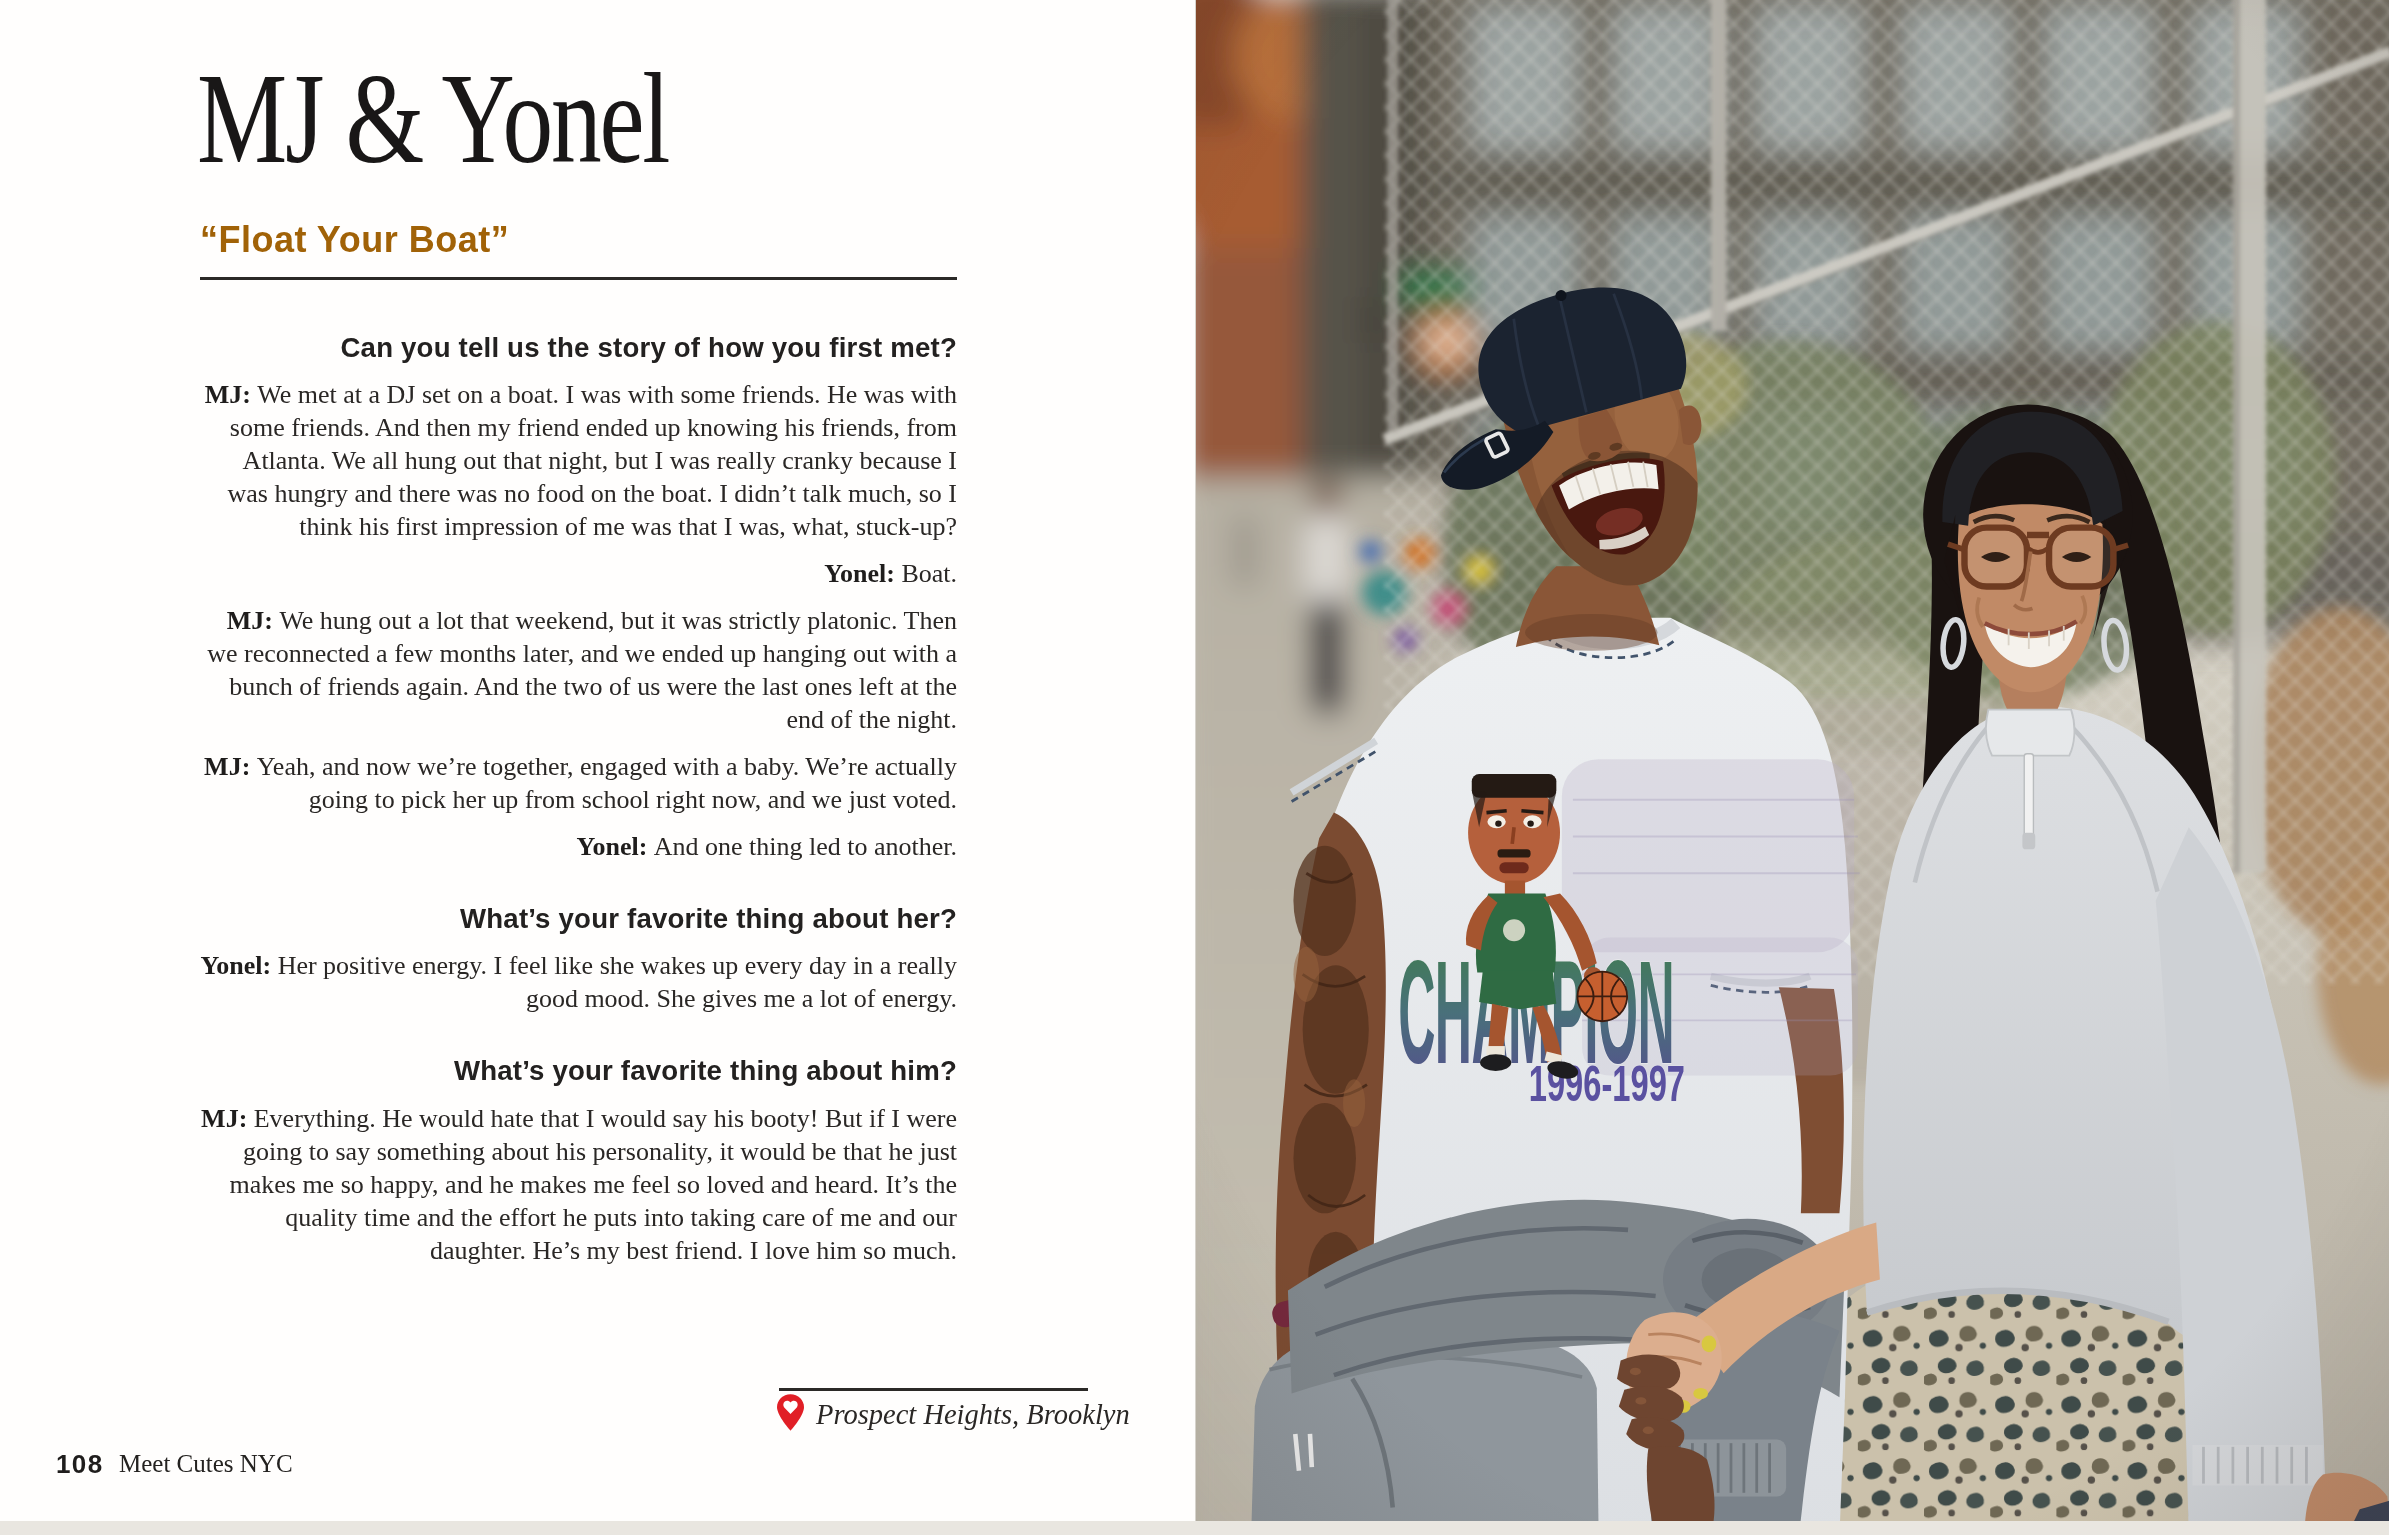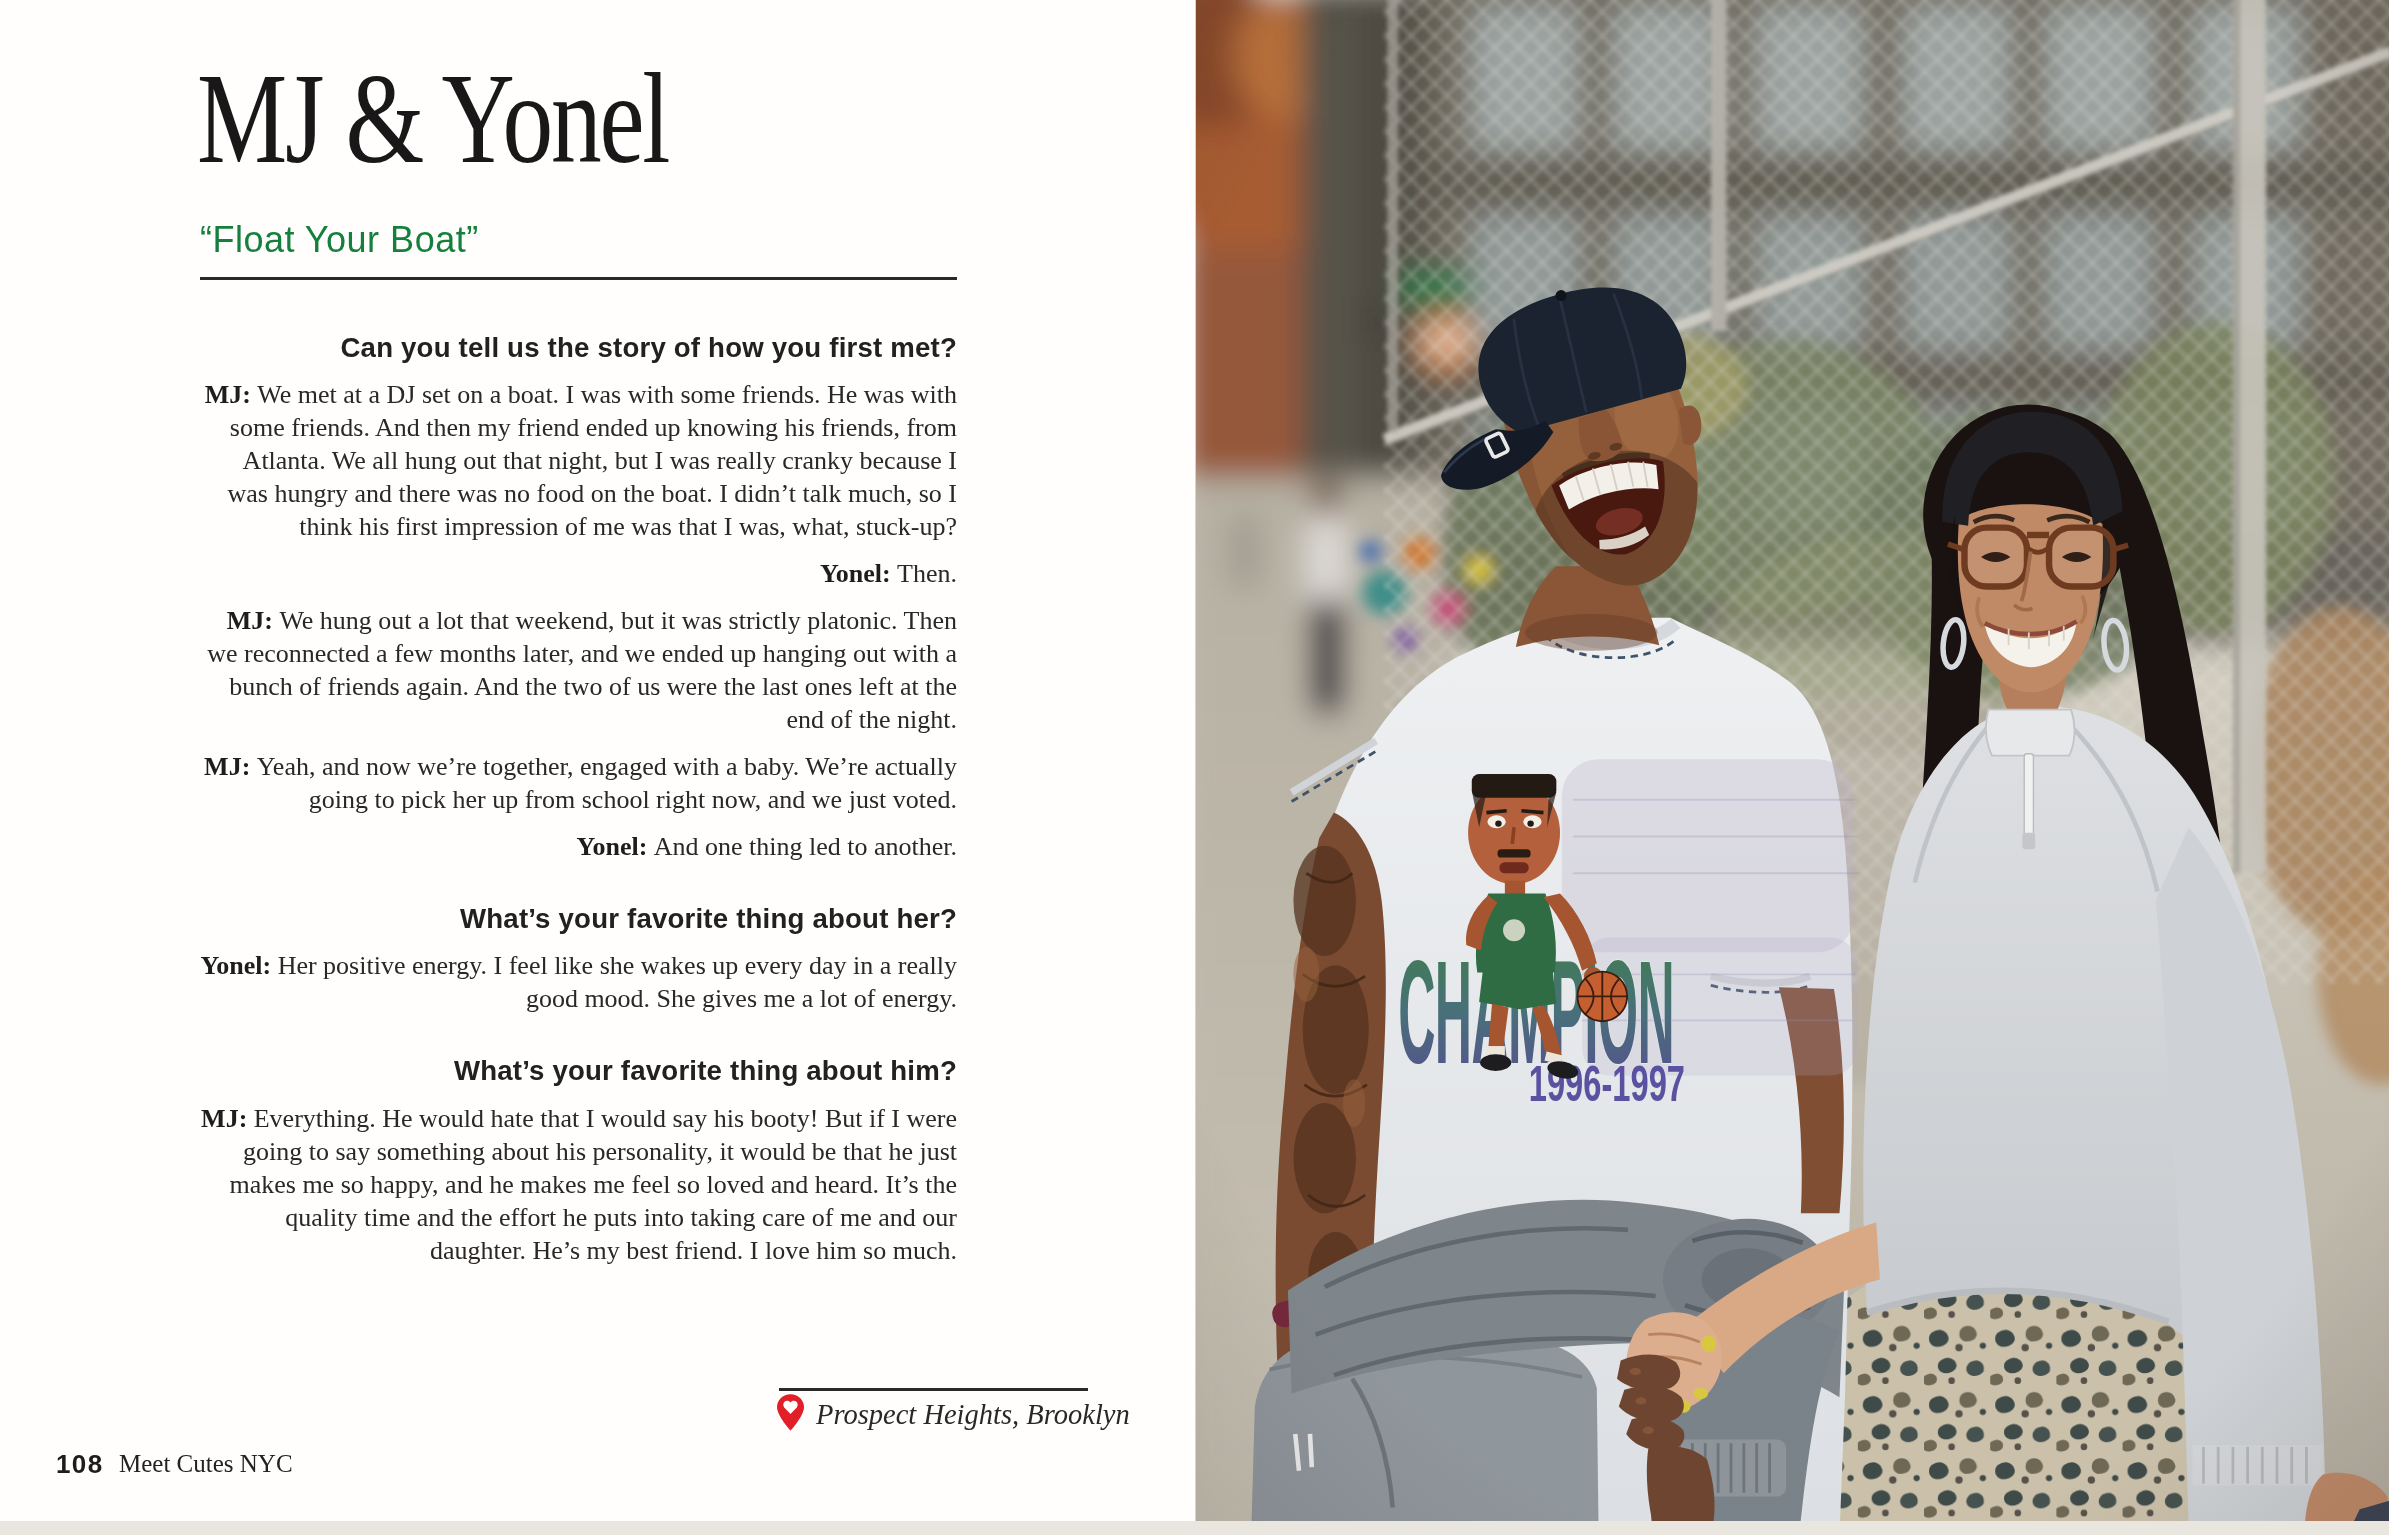--- a/index.html
+++ b/index.html
@@ -9,22 +9,22 @@
   }
   
   .page-title{
     position:absolute;left:197px;top:50px;margin:0;
     font-family:"Liberation Serif",serif;font-weight:400;color:#191717;
     font-size:130px;line-height:1.05;letter-spacing:-2.8px;white-space:nowrap;
   }
   .page-title .stretch{display:inline-block;transform:scaleX(.78);transform-origin:left center;}
   .page-subtitle{
     position:absolute;left:200px;top:219px;margin:0;
-    font-family:"Liberation Sans",sans-serif;font-weight:400;font-size:36px;
-    letter-spacing:0.5px;color:#15803d;white-space:nowrap;
+    font-family:"Liberation Sans",sans-serif;font-weight:700;font-size:36px;
+    letter-spacing:0.5px;color:#a16207;white-space:nowrap;
   }
   .rule-main{position:absolute;left:200px;top:277px;width:757px;height:2.8px;background:#2b2927;}
   .interview{position:absolute;left:200px;top:331px;width:757px;text-align:right;}
   .question{
     font-family:"Liberation Sans",sans-serif;font-weight:700;font-size:27.6px;line-height:1.25;
     color:#232120;letter-spacing:0.2px;margin:39px 0 13px 0;
   }
   .interview section:first-child .question{margin-top:0;}
   .answer{font-size:26px;line-height:33px;margin:0 0 13.8px 0;color:#2a2725;}
   .answer .speaker{font-weight:700;color:#1f1d1c;}
@@ -55,21 +55,21 @@
 <div class="sheet">
 
   <h1 class="page-title"><span class="stretch">MJ &amp; Yonel</span></h1>
   <h2 class="page-subtitle">“Float Your Boat”</h2>
   <div class="rule-main"></div>
 
   <div class="interview">
     <section>
       <h3 class="question">Can you tell us the story of how you first met?</h3>
       <p class="answer"><strong class="speaker">MJ:</strong><span class="answer-text">We met at a DJ set on a boat. I was with some friends. He was with some friends. And then my friend ended up knowing his friends, from Atlanta. We all hung out that night, but I was really cranky because I was hungry and there was no food on the boat. I didn’t talk much, so I think his first impression of me was that I was, what, stuck-up?</span></p>
-      <p class="answer"><strong class="speaker">Yonel:</strong><span class="answer-text">Then.</span></p>
+      <p class="answer"><strong class="speaker">Yonel:</strong><span class="answer-text">Boat.</span></p>
       <p class="answer"><strong class="speaker">MJ:</strong><span class="answer-text">We hung out a lot that weekend, but it was strictly platonic. Then we reconnected a few months later, and we ended up hanging out with a bunch of friends again. And the two of us were the last ones left at the end of the night.</span></p>
       <p class="answer"><strong class="speaker">MJ:</strong><span class="answer-text">Yeah, and now we’re together, engaged with a baby. We’re actually going to pick her up from school right now, and we just voted.</span></p>
       <p class="answer"><strong class="speaker">Yonel:</strong><span class="answer-text">And one thing led to another.</span></p>
     </section>
     <section>
       <h3 class="question">What’s your favorite thing about her?</h3>
       <p class="answer"><strong class="speaker">Yonel:</strong><span class="answer-text">Her positive energy. I feel like she wakes up every day in a really good mood. She gives me a lot of energy.</span></p>
     </section>
     <section>
       <h3 class="question">What’s your favorite thing about him?</h3>

